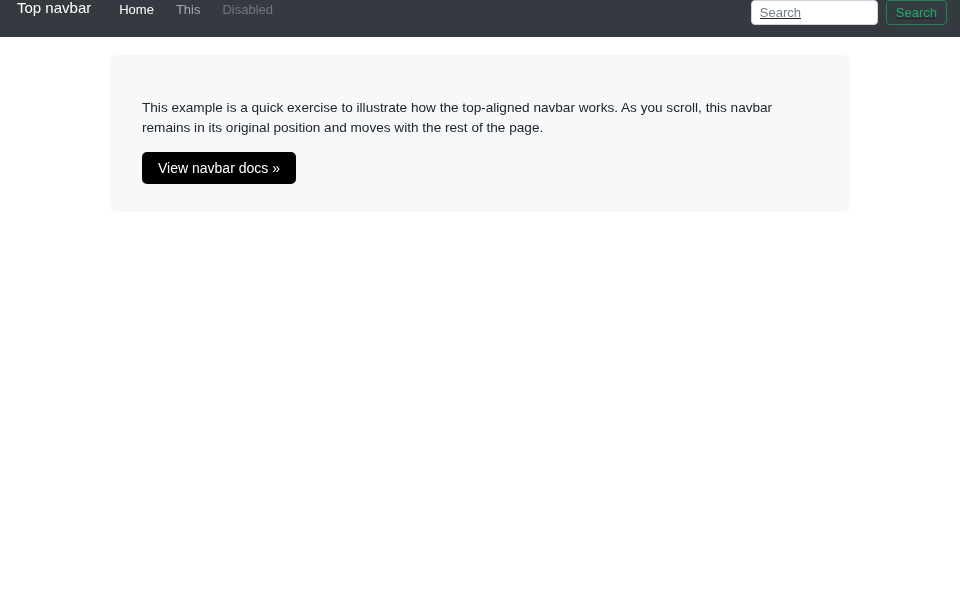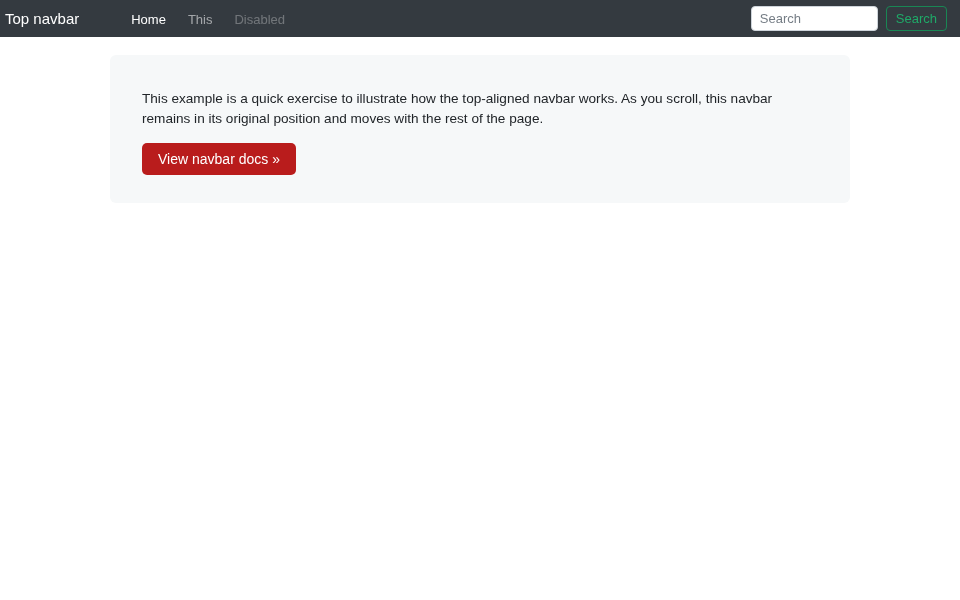--- a/index.html
+++ b/index.html
@@ -9,23 +9,22 @@
     font-family: "Liberation Sans", sans-serif;
     color: #212529;
     overflow: hidden;
   }
 
   
   .navbar {
     width: 100%; height: 37px;
     background: #343a40;
     display: flex;
-    align-items: center;
-    padding: 0 13px 0 5px;
-    gap: 24px;
+    align-items: flex-start;
+    padding: 0 13px 0 17px;
   }
   .navbar-brand {
     color: #ffffff;
     font-size: 15px;
     line-height: 1;
     text-decoration: none;
     margin-right: 17px;
     white-space: nowrap;
     cursor: pointer;
   }
@@ -43,20 +42,21 @@
     cursor: pointer;
     white-space: nowrap;
   }
   .nav-link.active { color: #ffffff; }
   .nav-link.normal { color: rgba(255,255,255,0.55); }
   .nav-link.disabled { color: rgba(255,255,255,0.30); cursor: default; }
 
   .search-form {
     display: flex;
     align-items: center;
+    text-decoration: underline;
   }
   .search-input {
     width: 127px; height: 25px;
     border: 1px solid #ced4da;
     border-radius: 4px;
     background: #ffffff;
     font-family: "Liberation Sans", sans-serif;
     font-size: 13px;
     padding: 0 8px;
     color: #212529;
@@ -92,25 +92,25 @@
     font-weight: 500;
     letter-spacing: 0.2px;
     color: #16191d;
     margin: 0 0 11px;
     line-height: 1.2;
   }
   .jumbotron .lead {
     font-size: 13.6px;
     line-height: 1.5;
     color: #212529;
-    margin: 7px 0 13px;
+    margin: 16px 0 13px;
   }
   .cta-btn {
     display: inline-block;
-    background: #b91c1c;
+    background: #000000;
     border: none;
     border-radius: 5px;
     color: #ffffff;
     font-family: "Liberation Sans", sans-serif;
     font-size: 14px;
     padding: 8px 16px;
     line-height: 1.15;
     cursor: pointer;
     white-space: nowrap;
   }

